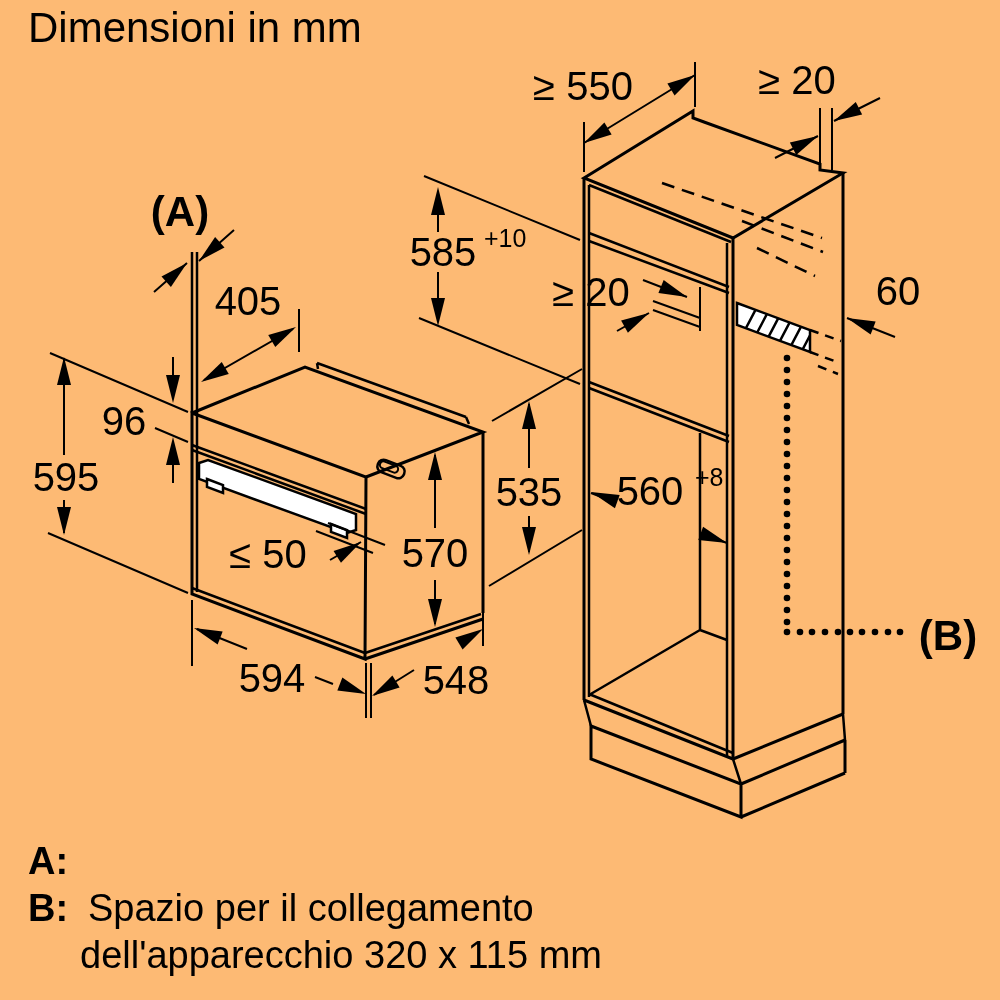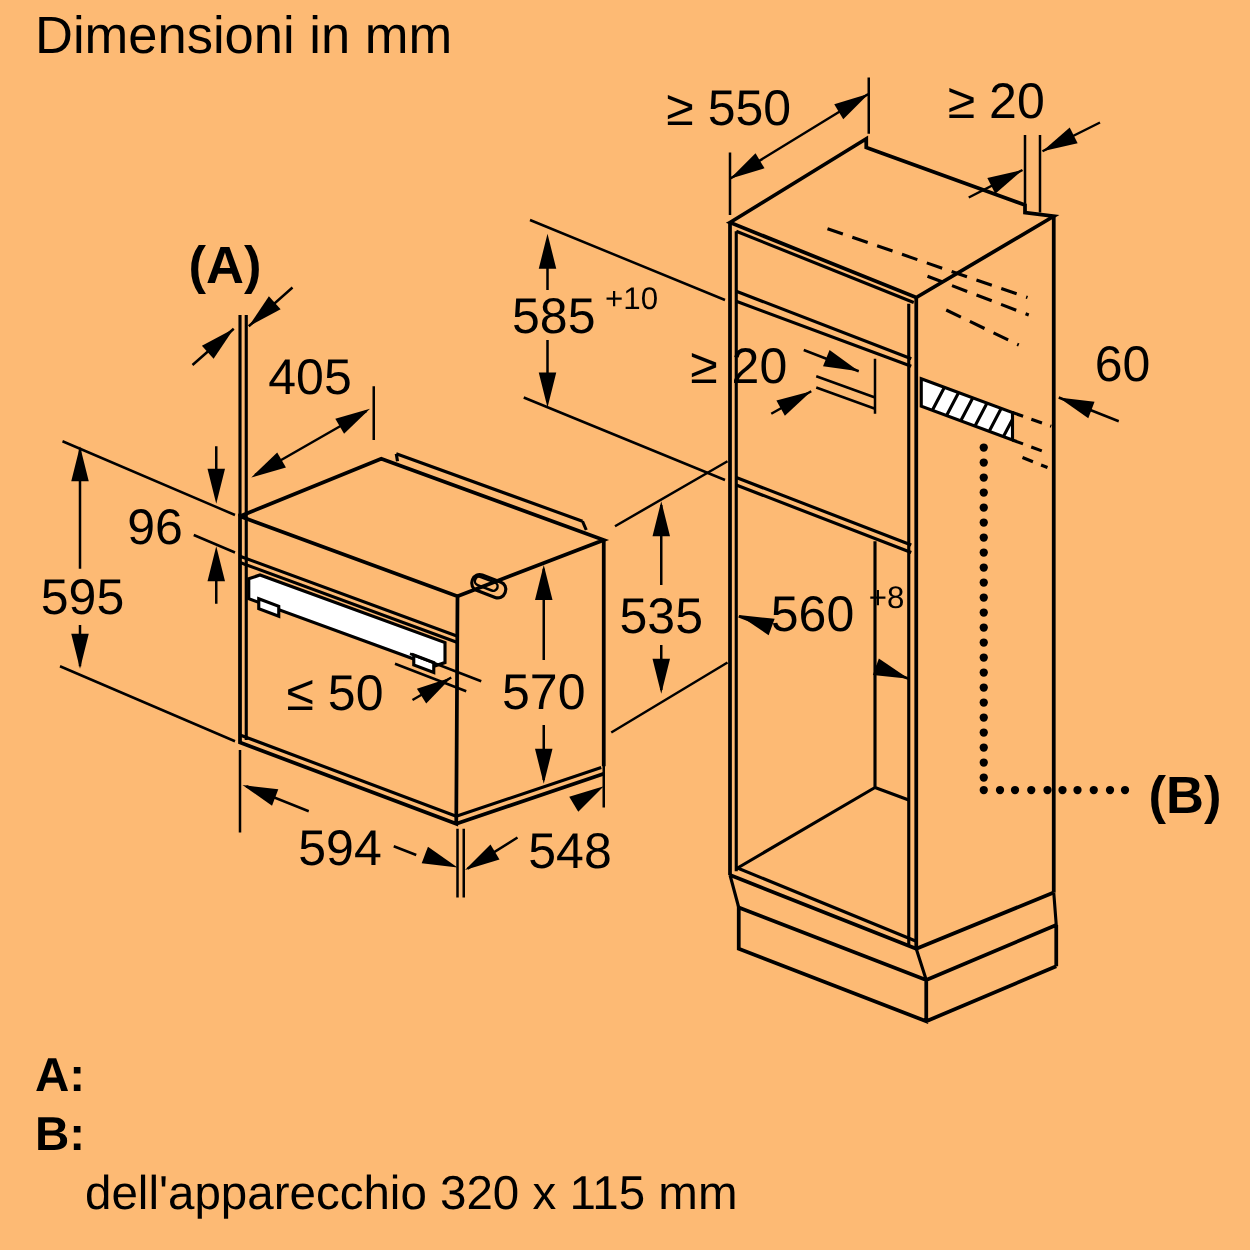--- a/index.html
+++ b/index.html
@@ -6,21 +6,21 @@
   .page{position:relative;width:1000px;height:1000px;background:#fdba74;overflow:hidden;
         font-family:"Liberation Sans", sans-serif;color:#000;}
   .title{position:absolute;left:28px;top:4px;font-size:42px;letter-spacing:0px;}
   svg{position:absolute;left:0;top:0;}
   svg text{font-family:"Liberation Sans", sans-serif;font-size:40px;fill:#000;}
   svg text.sup{font-size:25px;}
   svg text.bold{font-weight:bold;font-size:42px;}
   .legend{position:absolute;left:28px;top:838px;font-size:38px;line-height:47px;}
   .legend .row{display:flex;}
   .legend .key{font-weight:bold;width:60px;flex:0 0 60px;}
-  .legend .cont{margin-left:40px;}
+  .legend .cont{margin-left:52px;}
   path,line,polyline{stroke:#000;fill:none;}
   .w3{stroke-width:3px;}
   .w25{stroke-width:2.5px;}
   .w2{stroke-width:2px;}
   .dash{stroke-dasharray:13 8;}
   .dash2{stroke-dasharray:9 7;}
   .ah{fill:#000;stroke:none;}
   .whitefill{fill:#fff;}
 </style>
 </head>
@@ -232,19 +232,20 @@
       </g>
     </g>
   </svg>
 
   <div class="legend">
     <div class="row">
       <span class="key">A:</span>
     </div>
     <div class="row">
       <span class="key">B:</span>
+      <span>Spazio per il collegamento</span>
     </div>
     <div class="row">
       <span class="cont">dell'apparecchio 320 x 115 mm</span>
     </div>
   </div>
 
 </div>
 
 </body></html>

